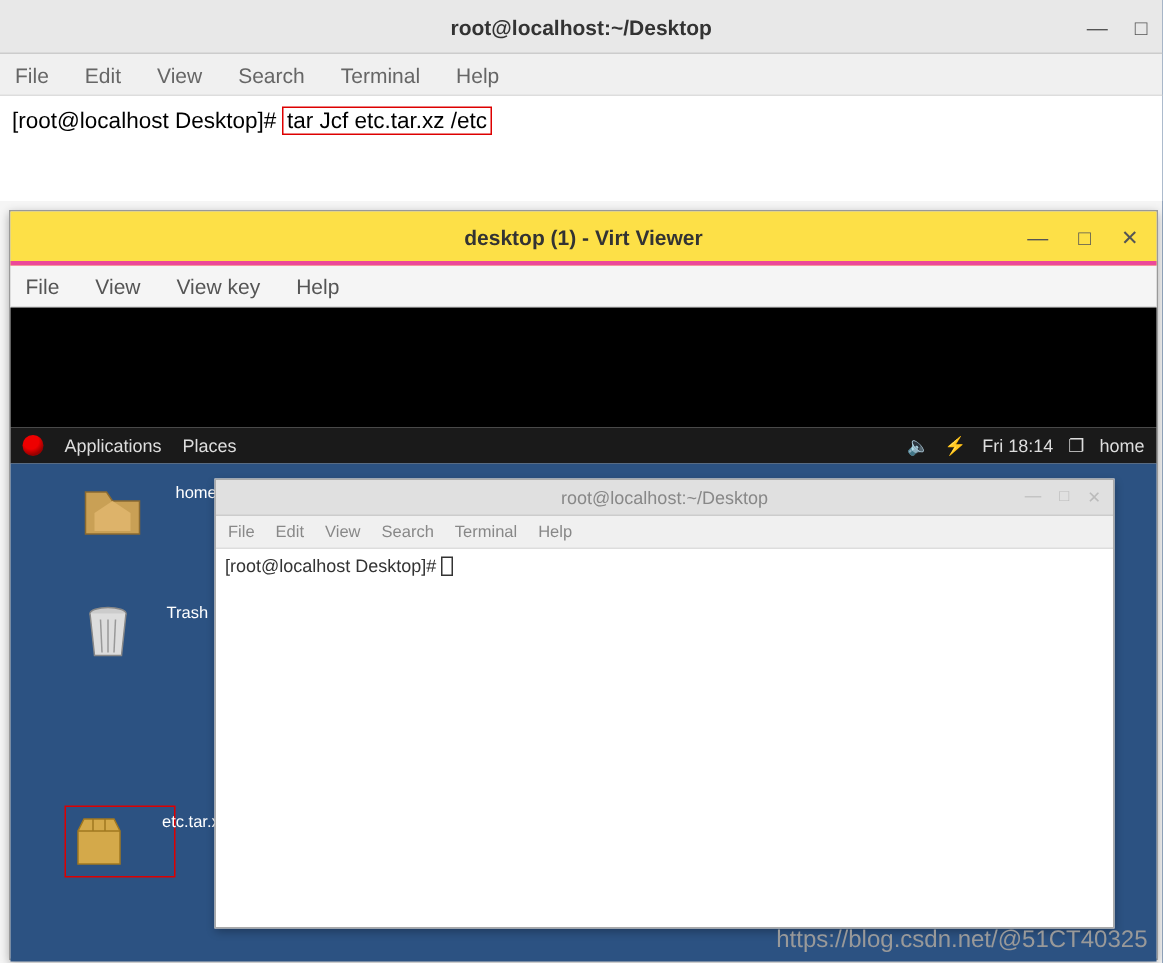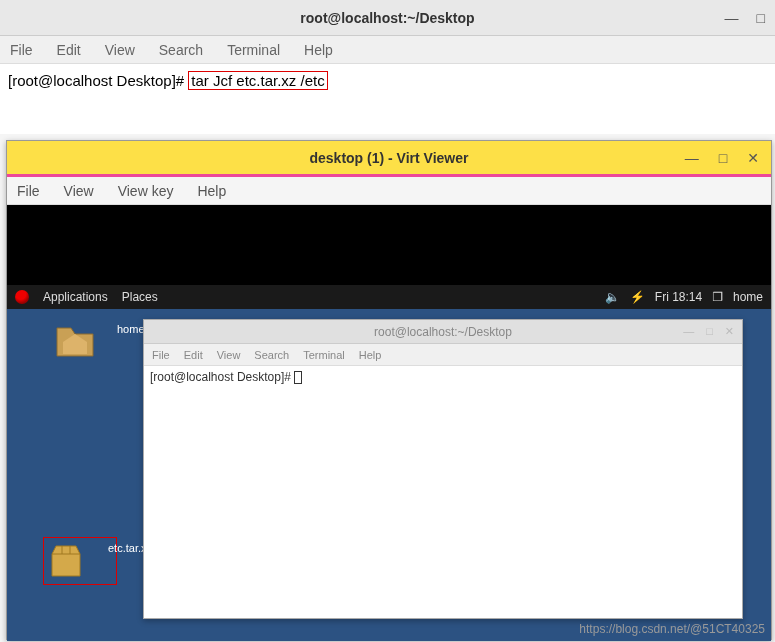--- a/index.html
+++ b/index.html
@@ -42,21 +42,21 @@
 .trash-svg { width: 34px; height: 36px; }
 .pkg-svg { width: 40px; height: 40px; }
 
 .inner-term { position: absolute; left: 136px; top: 10px; width: 600px; height: 300px; background: #fff; border: 1px solid #aaa; box-shadow: 0 2px 6px rgba(0,0,0,0.3); }
 .inner-titlebar { height: 24px; background: #e0e0e0; display: flex; align-items: center; justify-content: center; position: relative; font-size: 12px; color: #888; border-bottom: 1px solid #ccc; }
 .inner-titlebar .controls { position: absolute; right: 8px; display: flex; gap: 12px; color: #bbb; font-size: 11px; }
 .inner-menubar { height: 22px; background: #f0f0f0; display: flex; align-items: center; padding: 0 8px; gap: 14px; font-size: 11px; color: #888; border-bottom: 1px solid #ddd; }
 .inner-body { padding: 4px 6px; font-family: 'DejaVu Sans Mono', monospace; font-size: 12px; color: #333; }
 .cursor-box { display: inline-block; width: 8px; height: 13px; border: 1px solid #333; vertical-align: middle; }
 
-.watermark { position: absolute; right: 10px; bottom: 6px; font-size: 12px; color: #999; z-index: 99; }
+.watermark { position: absolute; right: 10px; bottom: 6px; font-size: 16px; color: #999; z-index: 99; }
 </style>
 </head>
 <body>
 
 <div class="outer-titlebar">
   <span class="title">root@localhost:~/Desktop</span>
   <div class="controls">
     <span class="wc">—</span>
     <span class="wc">□</span>
   </div>
@@ -111,20 +111,32 @@
     <div class="desk-icon home-icon">
       <div class="iconbox">
         <svg class="folder-svg" viewBox="0 0 40 34">
             <path d="M2 10 L2 32 L38 32 L38 10 L20 10 L16 4 L2 4 Z" fill="#c9a055" stroke="#8a6a30"></path>
             <path d="M8 18 L20 10 L32 18 L32 30 L8 30 Z" fill="#ddb36a"></path>
           </svg>
       </div>
       <span>home</span>
     </div>
 
+    <div class="desk-icon trash-icon">
+      <div class="iconbox">
+        <svg class="trash-svg" viewBox="0 0 34 36">
+            <ellipse cx="17" cy="6" rx="12" ry="4" fill="#ccc" stroke="#888"></ellipse>
+            <path d="M5 6 L8 34 L26 34 L29 6" fill="#ddd" stroke="#888"></path>
+            <line x1="12" y1="10" x2="13" y2="32" stroke="#999"></line>
+            <line x1="17" y1="10" x2="17" y2="32" stroke="#999"></line>
+            <line x1="22" y1="10" x2="21" y2="32" stroke="#999"></line>
+          </svg>
+      </div>
+      <span>Trash</span>
+    </div>
 
     <div class="desk-icon tar-icon">
       <div class="iconbox">
         <svg class="pkg-svg" viewBox="0 0 40 40">
             <path d="M6 14 L6 36 L34 36 L34 14 L30 6 L10 6 Z" fill="#d4a94a" stroke="#a07820"></path>
             <path d="M6 14 L34 14" stroke="#a07820"></path>
             <path d="M16 6 L16 14 M24 6 L24 14" stroke="#a07820"></path>
           </svg>
       </div>
       <span>etc.tar.xz</span>

